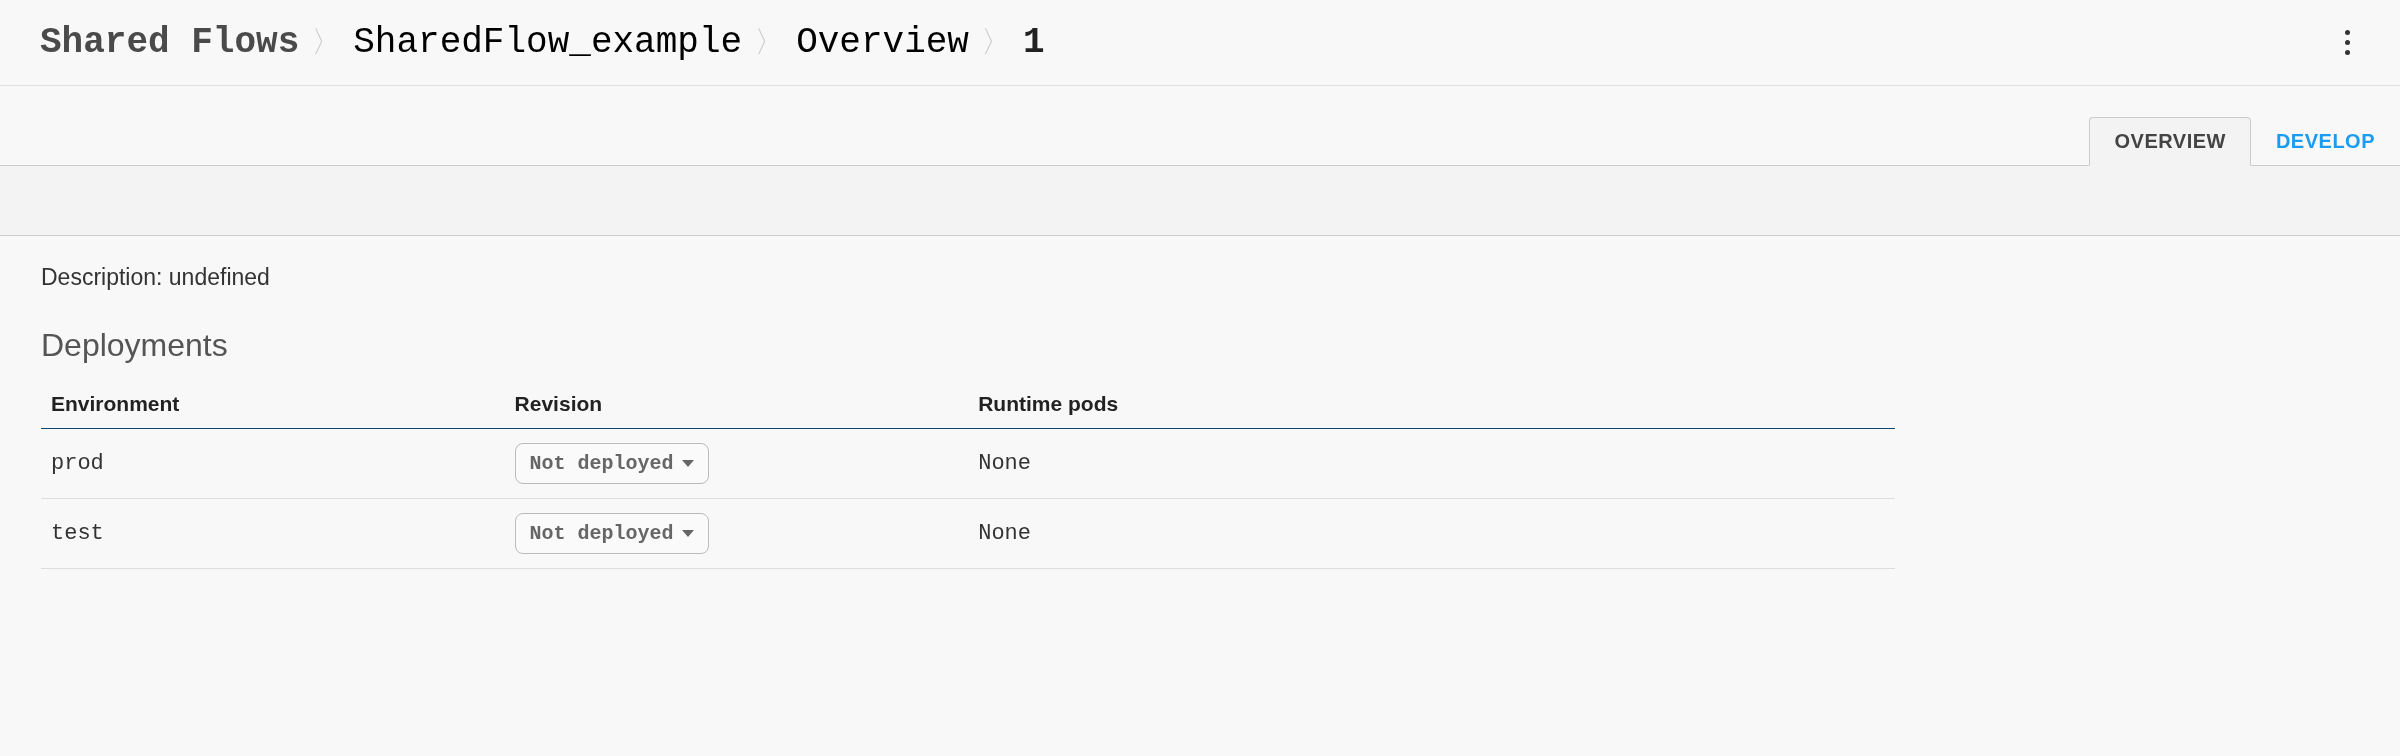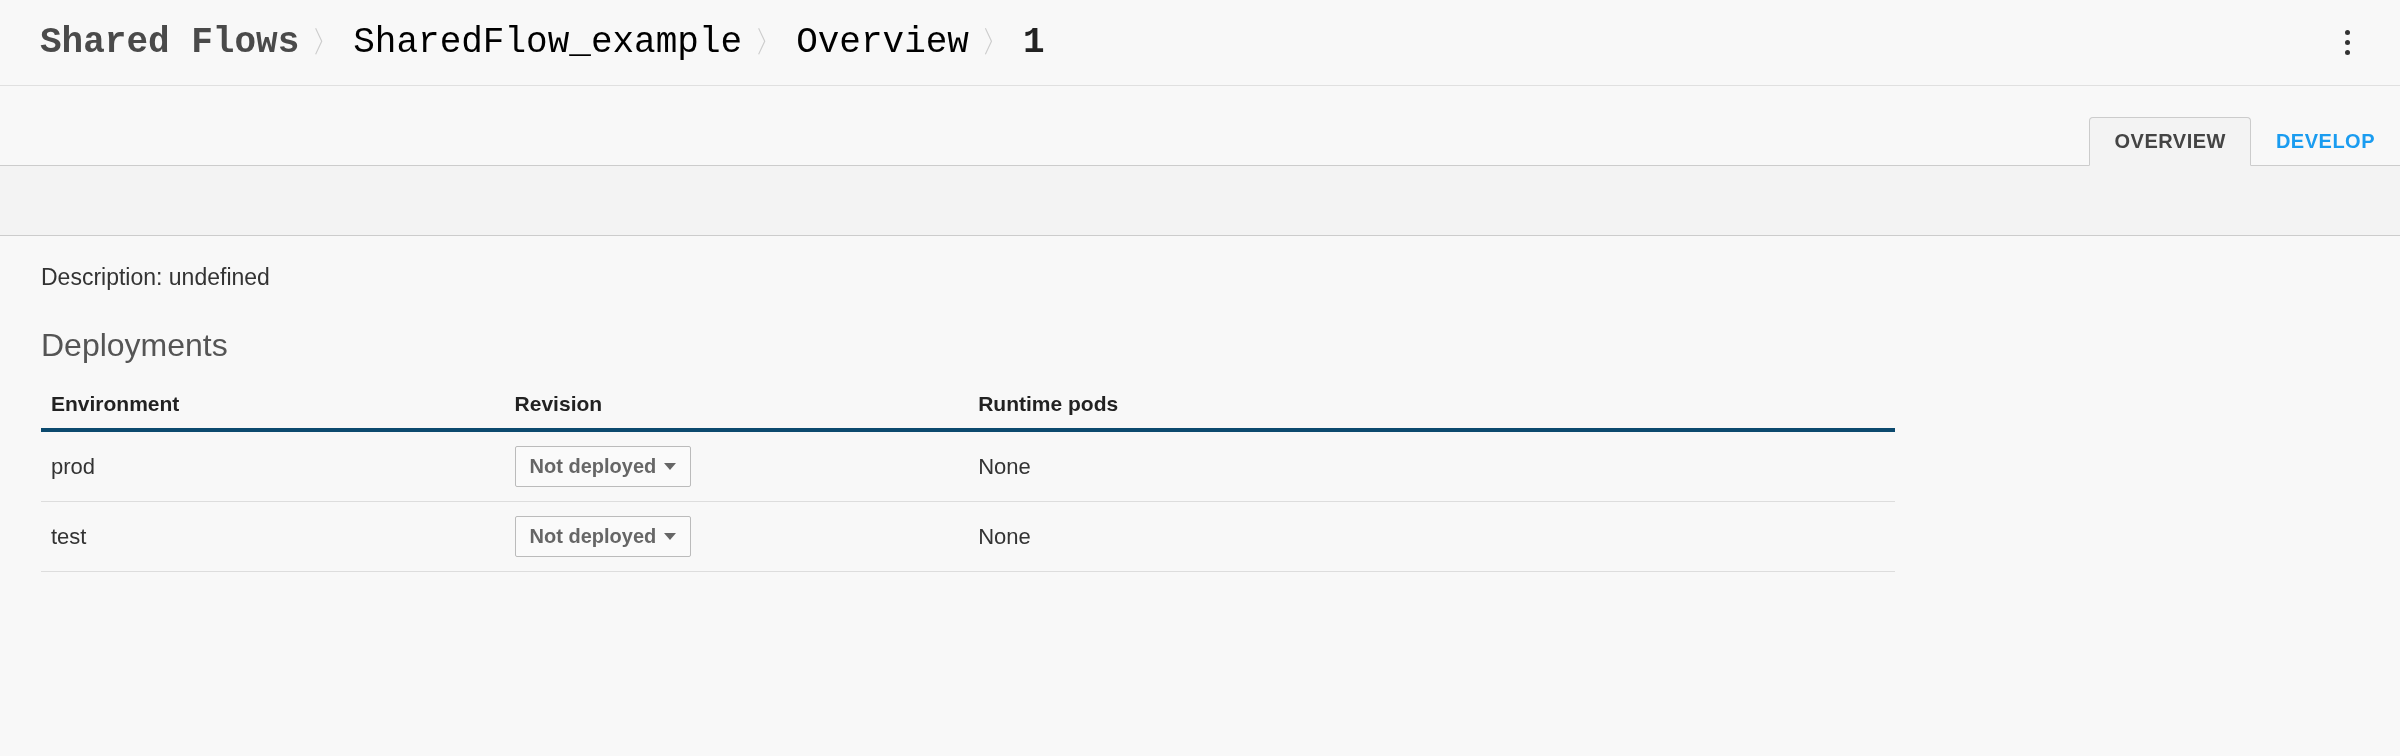--- a/index.html
+++ b/index.html
@@ -108,39 +108,40 @@
     .deployments-table {
       width: 80%;
       border-collapse: collapse;
     }
     .deployments-table th {
       text-align: left;
       font-size: 21px;
       font-weight: 700;
       color: #222;
       padding: 12px 10px;
-      border-bottom: 4px solid #0c4a6e;
+      border-bottom: 1px solid #0c4a6e;
     }
     .deployments-table td {
       padding: 14px 10px;
       font-size: 22px;
       color: #333;
       border-bottom: 1px solid #ddd;
       vertical-align: middle;
+      font-family: Liberation Mono, monospace;
     }
     .col-env { width: 25%; }
     .col-rev { width: 25%; }
     .col-runtime { width: 50%; }
     .revision-dropdown {
       display: inline-flex;
       align-items: center;
       gap: 8px;
       background: #fafafa;
       border: 1px solid #bbb;
-      border-radius: 2px;
+      border-radius: 8px;
       padding: 8px 14px;
       font-size: 20px;
       font-weight: 600;
       color: #666;
       cursor: pointer;
     }
     .caret-down {
       width: 0;
       height: 0;
       border-left: 6px solid transparent;

